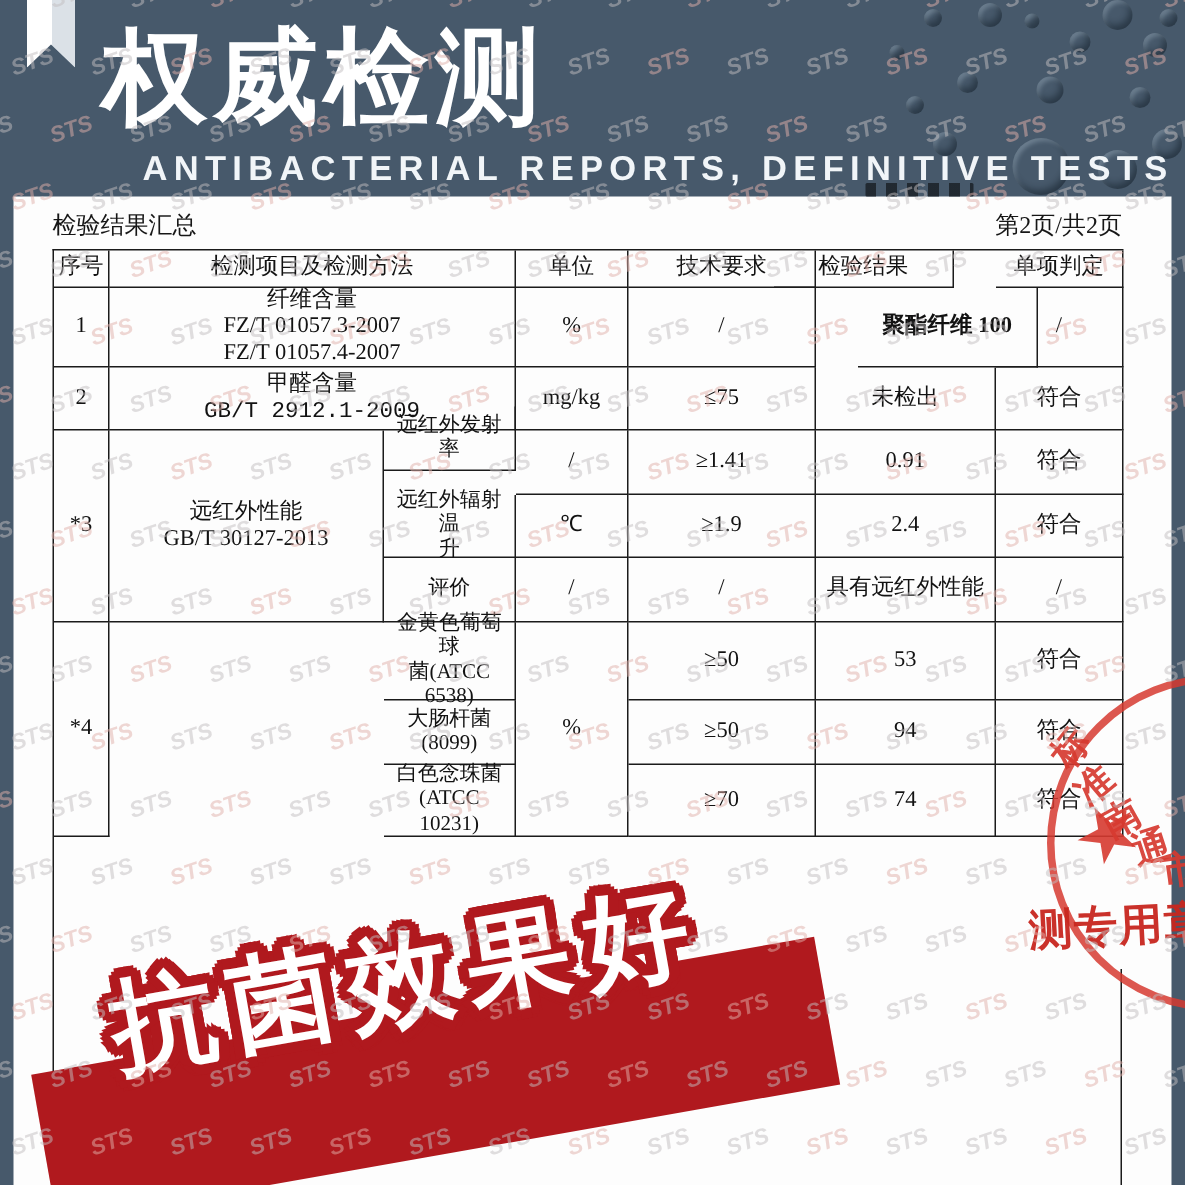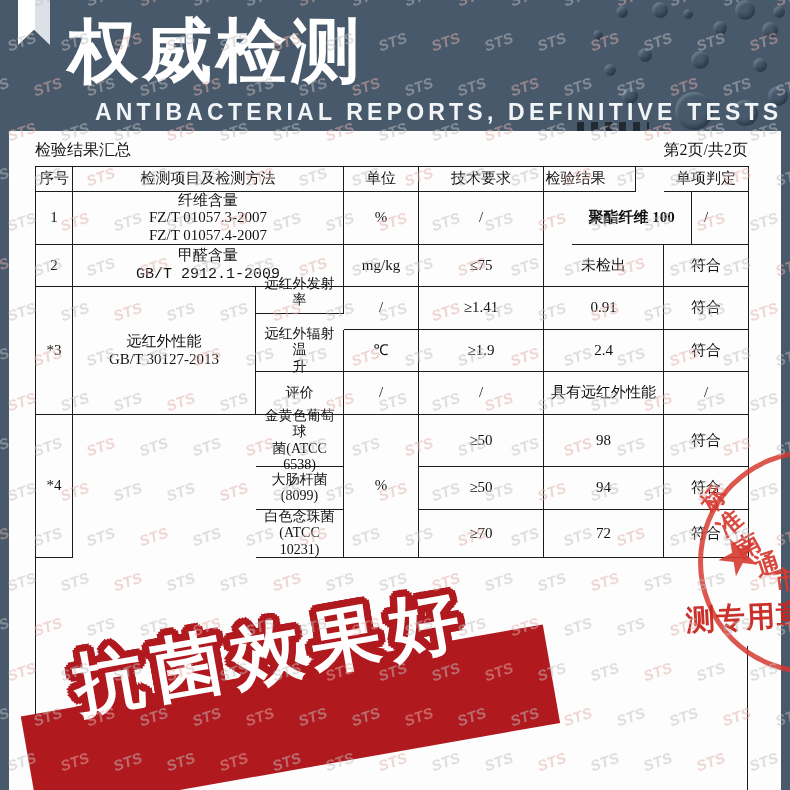--- a/index.html
+++ b/index.html
@@ -160,31 +160,31 @@
     <div class="c" style="left:383px;top:205px;width:125px;height:43px;">/</div>
     <div class="c" style="left:508px;top:205px;width:120px;height:43px;">具有远红外性能</div>
     <div class="c" style="left:628px;top:205px;width:85px;height:43px;">/</div>
 
     <div class="c" style="left:0;top:248px;width:37px;height:143px;">*4</div>
     <div class="c" style="left:308px;top:248px;width:75px;height:143px;">%</div>
     <div class="c small pre" style="left:220px;top:248px;width:88px;height:52px;">金黄色葡萄球
 菌(ATCC
 6538)</div>
     <div class="c" style="left:383px;top:248px;width:125px;height:52px;">≥50</div>
-    <div class="c" style="left:508px;top:248px;width:120px;height:52px;">98</div>
+    <div class="c" style="left:508px;top:248px;width:120px;height:52px;">53</div>
     <div class="c" style="left:628px;top:248px;width:85px;height:52px;">符合</div>
     <div class="c small pre" style="left:220px;top:300px;width:88px;height:43px;">大肠杆菌
 (8099)</div>
     <div class="c" style="left:383px;top:300px;width:125px;height:43px;">≥50</div>
     <div class="c" style="left:508px;top:300px;width:120px;height:43px;">94</div>
     <div class="c" style="left:628px;top:300px;width:85px;height:43px;">符合</div>
     <div class="c small pre" style="left:220px;top:343px;width:88px;height:48px;">白色念珠菌
 (ATCC  10231)</div>
     <div class="c" style="left:383px;top:343px;width:125px;height:48px;">≥70</div>
-    <div class="c" style="left:508px;top:343px;width:120px;height:48px;">72</div>
+    <div class="c" style="left:508px;top:343px;width:120px;height:48px;">74</div>
     <div class="c" style="left:628px;top:343px;width:85px;height:48px;">符合</div>
 
   </div>
 
   <div class="table-tail"></div>
 
   <div class="stamp-circle"></div>
   <span class="stamp-char" style="left:701px;top:482px;transform:rotate(-52deg);">标</span>
   <span class="stamp-char" style="left:717px;top:507px;transform:rotate(-40deg);">准</span>
   <span class="stamp-char" style="left:735px;top:529px;transform:rotate(-29deg);">南</span>

